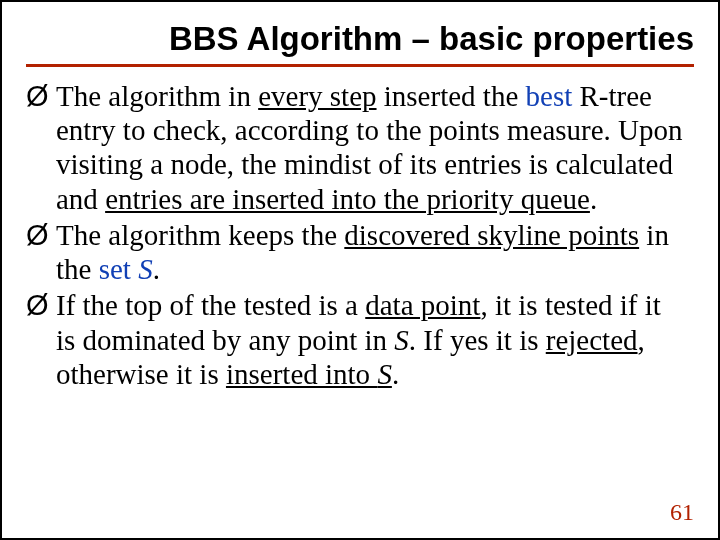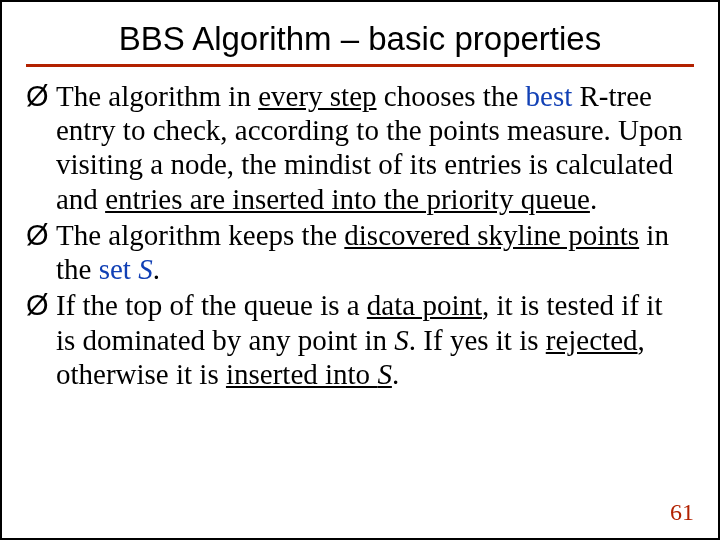--- a/index.html
+++ b/index.html
@@ -15,23 +15,23 @@
     box-sizing: border-box;
     width: 720px;
     height: 540px;
     border: 2px solid #000;
     position: relative;
     padding: 18px 24px 0 24px;
   }
   .title {
     font-family: Arial, Helvetica, sans-serif;
     font-size: 33px;
-    text-align: center;
+    text-align: right;
     margin: 0 0 6px 0;
-    font-weight: normal;
+    font-weight: bold;
   }
   .rule {
     height: 3px;
     background: #b22100;
     margin: 0 0 12px 0;
   }
   .content {
     font-size: 29px;
     line-height: 1.18;
     padding: 0 10px 0 0;
@@ -63,29 +63,29 @@
 <body>
 
 <div class="slide">
   <h1 class="title">BBS Algorithm – basic properties</h1>
   <div class="rule"></div>
 
   <div class="content">
 
     <div class="item">
       <span class="bullet">Ø</span>
-      <span>The algorithm in </span><span class="u">every step</span><span> chooses the </span><span class="blue">best</span><span> R-tree entry to check, according to the points measure. Upon visiting a node, the mindist of its entries is calculated and </span><span class="u">entries are inserted into the priority queue</span><span>.</span>
+      <span>The algorithm in </span><span class="u">every step</span><span> inserted the </span><span class="blue">best</span><span> R-tree entry to check, according to the points measure. Upon visiting a node, the mindist of its entries is calculated and </span><span class="u">entries are inserted into the priority queue</span><span>.</span>
     </div>
 
     <div class="item">
       <span class="bullet">Ø</span>
       <span>The algorithm keeps the </span><span class="u">discovered skyline points</span><span> in the </span><span class="blue">set </span><span class="blue italic">S</span><span>.</span>
     </div>
 
     <div class="item">
       <span class="bullet">Ø</span>
-      <span>If the top of the queue is a </span><span class="u">data point</span><span>, it is tested if it is dominated by any point in </span><span class="italic">S</span><span>. If yes it is </span><span class="u">rejected</span><span>, otherwise it is </span><span class="u">inserted into </span><span class="u italic">S</span><span>.</span>
+      <span>If the top of the tested is a </span><span class="u">data point</span><span>, it is tested if it is dominated by any point in </span><span class="italic">S</span><span>. If yes it is </span><span class="u">rejected</span><span>, otherwise it is </span><span class="u">inserted into </span><span class="u italic">S</span><span>.</span>
     </div>
 
   </div>
 
   <div class="pagenum">61</div>
 </div>
 
 </body></html>

